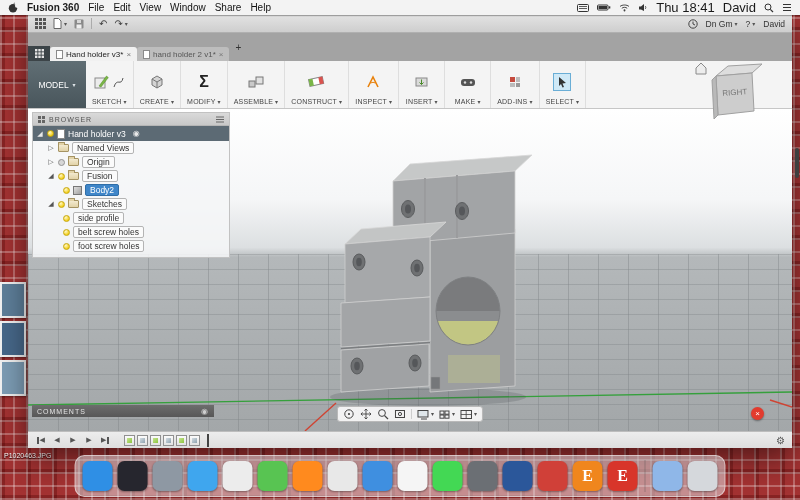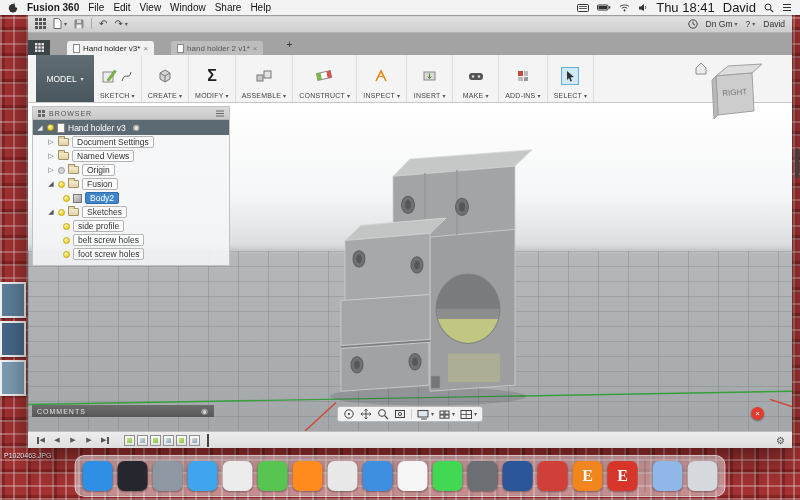--- a/index.html
+++ b/index.html
@@ -27,30 +27,30 @@
     border-radius:4px 4px 0 0; box-shadow:0 10px 30px rgba(0,0,0,.5); display:flex; flex-direction:column; z-index:20; }
   .titlebar { height:13px; background:linear-gradient(#eaeaea,#d3d3d3); border-bottom:1px solid #b8b8b8;
     font-size:8.5px; color:#333; display:flex; align-items:center; justify-content:center; border-radius:4px 4px 0 0; }
   .qat { height:18px; background:linear-gradient(#e3e3e3,#cecece); border-bottom:1px solid #b0b0b0;
     display:flex; align-items:center; padding:0 7px; gap:7px; }
   .qat .sep { width:1px; height:11px; background:#ababab; }
   .glyph { font-size:10px; color:#444; line-height:1; }
   .caret { font-size:6px; color:#555; line-height:1; }
   .qat-right { margin-left:auto; display:flex; gap:8px; font-size:8.5px; color:#333; }
   
-  .tabbar { height:22px; background:#a3a3a3; display:flex; align-items:flex-end; gap:17px; }
+  .tabbar { height:28px; background:#a3a3a3; display:flex; align-items:flex-end; gap:0; }
   .tabgrid { width:22px; height:15px; background:#3c4448; display:flex; align-items:center; justify-content:center; }
   .tab { height:14px; display:flex; align-items:center; gap:3px; padding:0 6px; font-size:8px; border-radius:3px 3px 0 0; }
   .tab.active { background:#f1f1f1; color:#222; }
   .tab.inactive { background:#bdbdbd; color:#555;margin-top:40px; }
   .tab .x { color:#777; font-size:8px; }
   .newtab { font-size:10px; color:#333; padding:0 6px; align-self:center; }
   .tabdoc { width:7px; height:9px; background:#fff; border:1px solid #8a8a8a; }
   
-  .ribbon { height:48px; background:#f4f4f4; border-bottom:1px solid #c6c6c6; display:flex; align-items:stretch;padding-left:8px; }
+  .ribbon { height:48px; background:#f4f4f4; border-bottom:1px solid #c6c6c6; display:flex; align-items:stretch; }
   .model-btn { width:58px; background:linear-gradient(#606e74,#49565c); color:#fff; font-size:8.5px;
     display:flex; align-items:center; justify-content:center; gap:4px; }
   .model-btn .caret { color:#dfe5e8; }
   .rgroup { display:flex; flex-direction:column; align-items:center; justify-content:space-between;
     padding:4px 6px 3px; border-right:1px solid #dedede; min-width:46px; }
   .rgroup .icons { flex:1; display:flex; align-items:center; gap:3px; }
   .rgroup .rlabel { font-size:7px; color:#444; display:flex; align-items:center; gap:2px; letter-spacing:.2px; white-space:nowrap; }
   .sigma { font-size:16px; font-weight:bold; color:#222; line-height:1; }
   .sel-tile { background:var(--ribbon-select-bg,#cfe9f7); border:1px solid #6aaed6; padding:1px; display:flex; }
   
@@ -520,25 +520,20 @@
         <div class="row root-row">
           <span class="tri">◢</span>
           <span class="bulb"></span>
           <span class="doc-ic"></span>
           <span>Hand holder v3</span>
           <span class="radio-ic">◉</span>
         </div>
         <div class="row lvl1">
           <span class="tri">▷</span>
           <span class="folder"></span>
-          <span class="pill">Document Settings</span>
-        </div>
-        <div class="row lvl1">
-          <span class="tri">▷</span>
-          <span class="folder"></span>
           <span class="pill">Named Views</span>
         </div>
         <div class="row lvl1">
           <span class="tri">▷</span>
           <span class="bulb off"></span>
           <span class="folder"></span>
           <span class="pill">Origin</span>
         </div>
         <div class="row lvl1">
           <span class="tri">◢</span>

